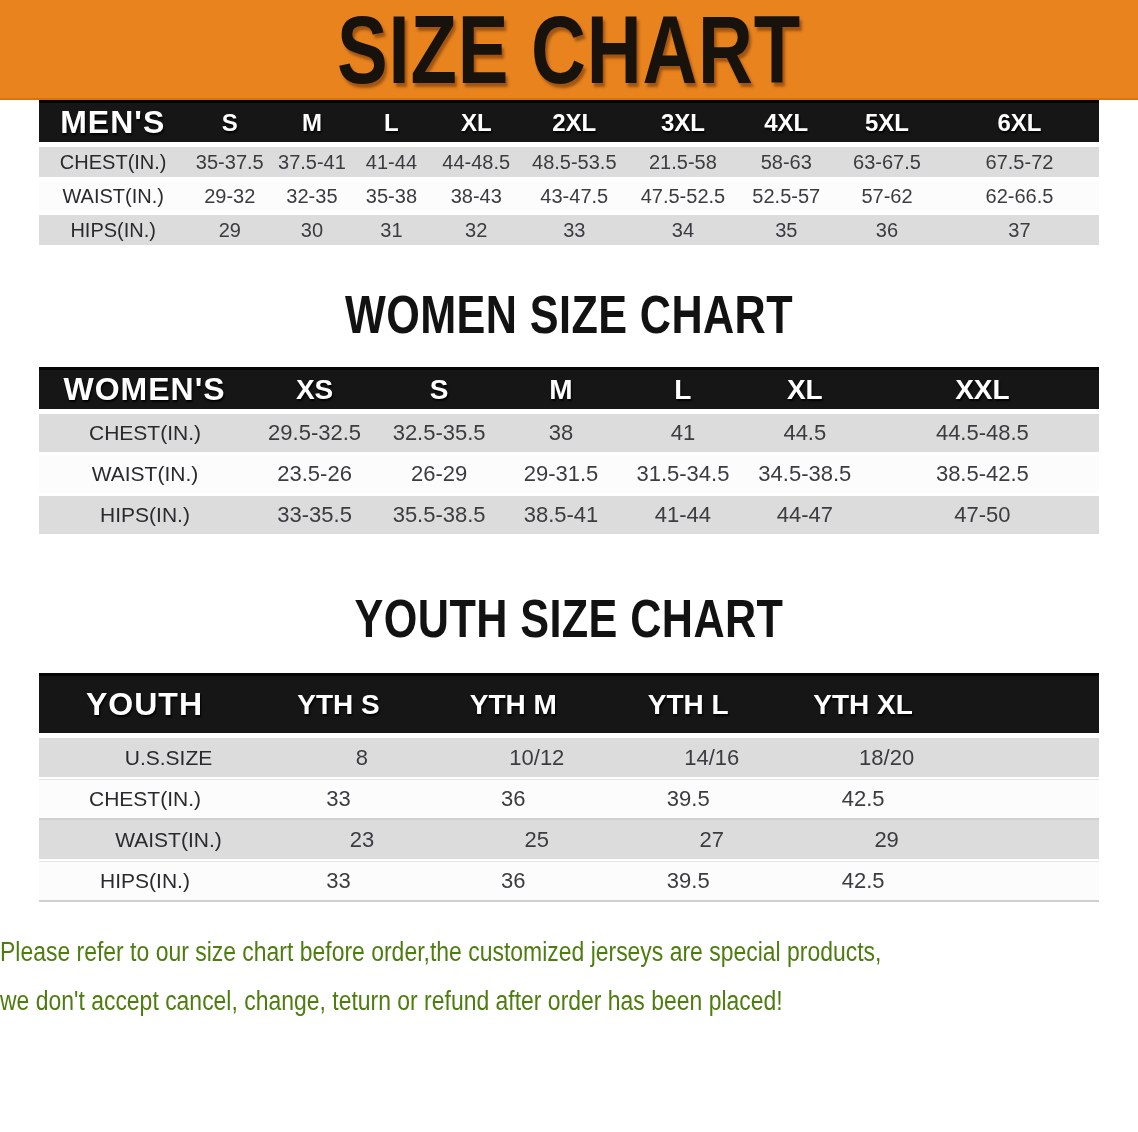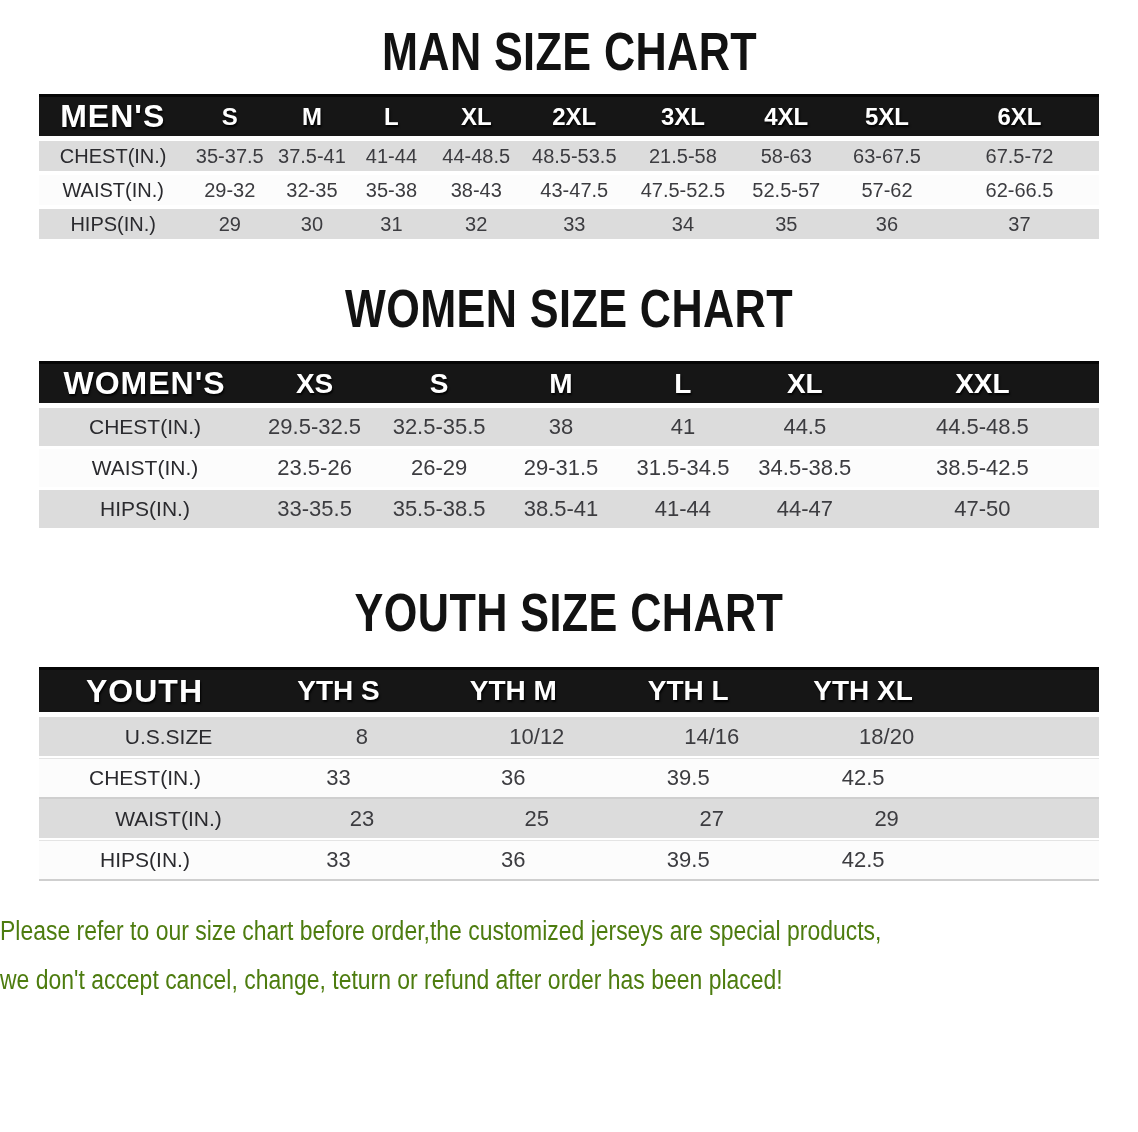--- a/index.html
+++ b/index.html
@@ -93,21 +93,21 @@
   .men td { height: 34px; font-size: 20px; border-bottom: 4px solid #ffffff; }
   .men td.lead-cell { font-size: 20px; }
 
   
   .women .head th { height: 43px; font-size: 28px; }
   .women .head th.lead { font-size: 32px; }
   .women td { height: 41px; font-size: 22px; border-bottom: 3px solid #ffffff; }
   .women td.lead-cell { font-size: 21px; }
 
   
-  .youth .head th { height: 50px; font-size: 28px; }
+  .youth .head th { height: 65px; font-size: 28px; }
   .youth .head th.lead { font-size: 32px; }
   .youth td { height: 41px; font-size: 22px; }
   .youth tr.gray td  { border-bottom: 2px solid #ffffff; padding-left: 48px; }
   .youth tr.white td { border-bottom: 2px solid #cfcfcf; border-top: 1px solid #e4e4e4; }
   .youth td.lead-cell { font-size: 21px; }
 
   
   .footer-note {
     margin-top: 26px;
     color: #4d7c0f;
@@ -119,25 +119,25 @@
     white-space: nowrap;
     transform: scaleX(0.85);
     transform-origin: 0 50%;
   }
 </style>
 </head>
 <body>
 
 <div class="page">
 
+  <header class="banner">
+    <h1 class="banner-title">SIZE CHART</h1>
+  </header>
 
   <section>
-    <h2 class="section-title men-title">
-      <span class="squeeze">MAN SIZE CHART</span>
-    </h2>
     <table class="size-table men">
       <colgroup>
         <col style="width:14%">
           <col style="width:8%">
           <col style="width:7.5%">
           <col style="width:7.5%">
           <col style="width:8.5%">
         <col style="width:10%">
           <col style="width:10.5%">
           <col style="width:9%">

